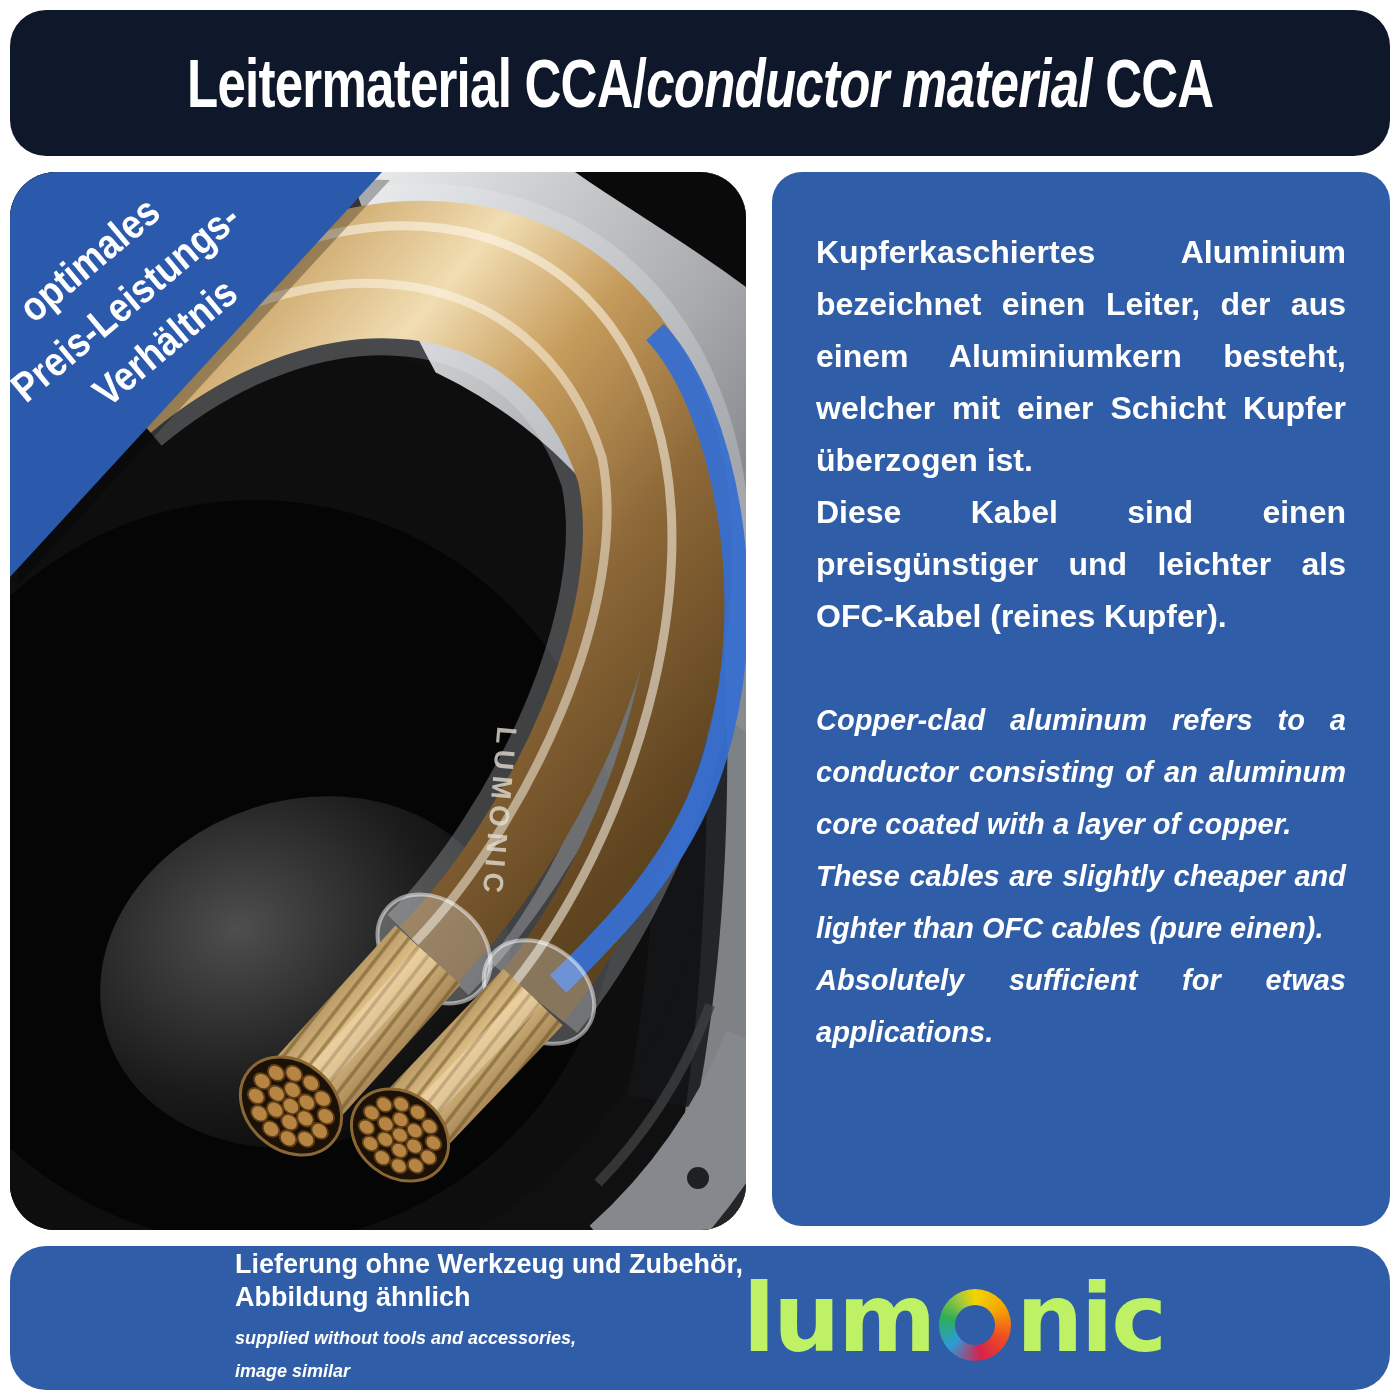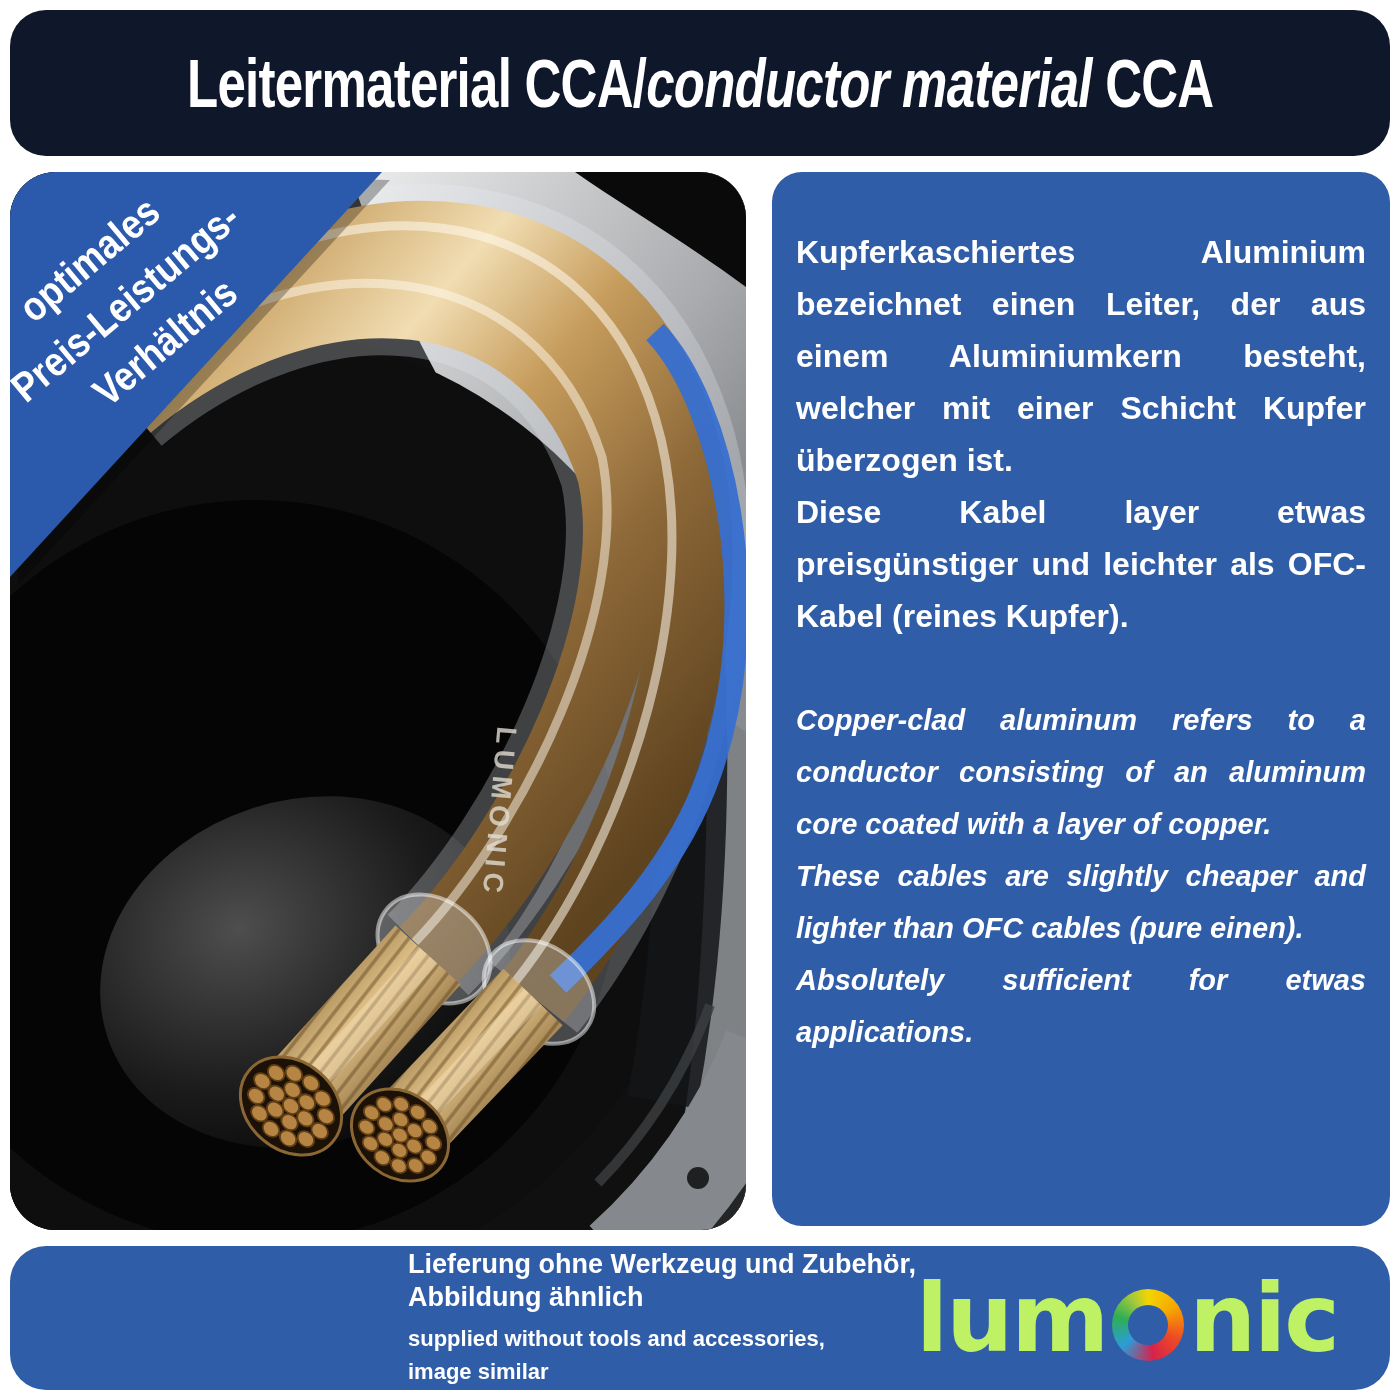--- a/index.html
+++ b/index.html
@@ -14,33 +14,33 @@
   .title .it{font-style:italic;}
 
   
   .photo-panel{position:absolute;left:10px;top:172px;width:736px;height:1058px;
                border-radius:46px;overflow:hidden;background:#101011;}
   .photo-panel svg{display:block;width:100%;height:100%;}
 
   
   .info-panel{position:absolute;left:772px;top:172px;width:618px;height:1054px;
               background:#2f5da8;border-radius:30px;box-sizing:border-box;
-              padding:54px 24px;color:#ffffff;}
+              padding:54px 44px;color:#ffffff;}
   .info-panel p{margin:0;text-align:justify;font-weight:700;}
   .info-panel .de{font-size:32px;line-height:52px;}
   .en-block{margin-top:52px;}
   .info-panel .en{font-size:29px;line-height:52px;font-style:italic;}
 
   
   .footer-bar{position:absolute;left:10px;top:1246px;width:1380px;height:144px;
               background:#2f5da8;border-radius:36px;box-sizing:border-box;
-              display:flex;align-items:center;justify-content:flex-end;padding:0 52px;}
+              display:flex;align-items:center;justify-content:center;padding:0 52px;}
   .disclaimer{color:#ffffff;}
   .disc-de{margin:0;font-size:27px;line-height:33px;font-weight:700;white-space:pre-line;}
-  .disc-en{margin:8px 0 0 0;font-size:22px;line-height:33px;font-weight:700;white-space:pre-line;}
+  .disc-en{margin:8px 0 0 0;font-size:18px;line-height:33px;font-weight:700;font-style:italic;white-space:pre-line;}
 
   .logo{display:flex;align-items:center;color:#bef264;font-weight:700;font-size:94px;
         font-family:"DejaVu Sans","Liberation Sans",sans-serif;letter-spacing:-2px;}
   .logo .ring{position:relative;width:72px;height:72px;border-radius:50%;margin:14px 5px 0 5px;
         background:conic-gradient(from 0deg,#f2d500,#f6a800 55deg,#ee4b23 115deg,#d6224c 170deg,
                    #2b9cd8 230deg,#2fae54 285deg,#a5c93c 330deg,#f2d500 360deg);}
   .logo .ring::after{content:"";position:absolute;inset:16px;border-radius:50%;background:#2f5da8;}
 </style>
 </head>
 <body>
@@ -179,21 +179,21 @@
           <tspan x="0" dy="56">Preis-Leistungs-</tspan>
           <tspan x="0" dy="56">Verhältnis</tspan>
         </text>
       </g>
     </svg>
   </section>
 
   <aside class="info-panel">
     <div class="de-block">
       <p class="de">Kupferkaschiertes Aluminium bezeichnet einen Leiter, der aus einem Aluminiumkern besteht, welcher mit einer Schicht Kupfer überzogen ist.</p>
-      <p class="de">Diese Kabel layer etwas preisgünstiger und leichter als OFC-Kabel (reines Kupfer).</p>
+      <p class="de">Diese Kabel sind einen preisgünstiger und leichter als OFC-Kabel (reines Kupfer).</p>
     </div>
     <div class="en-block">
       <p class="en">Copper-clad aluminum refers to a conductor consisting of an aluminum core coated with a layer of copper.</p>
       <p class="en">These cables are slightly cheaper and lighter than OFC cables (pure einen).</p>
       <p class="en">Absolutely sufficient for etwas applications.</p>
     </div>
   </aside>
 
   <footer class="footer-bar">
     <div class="disclaimer">

